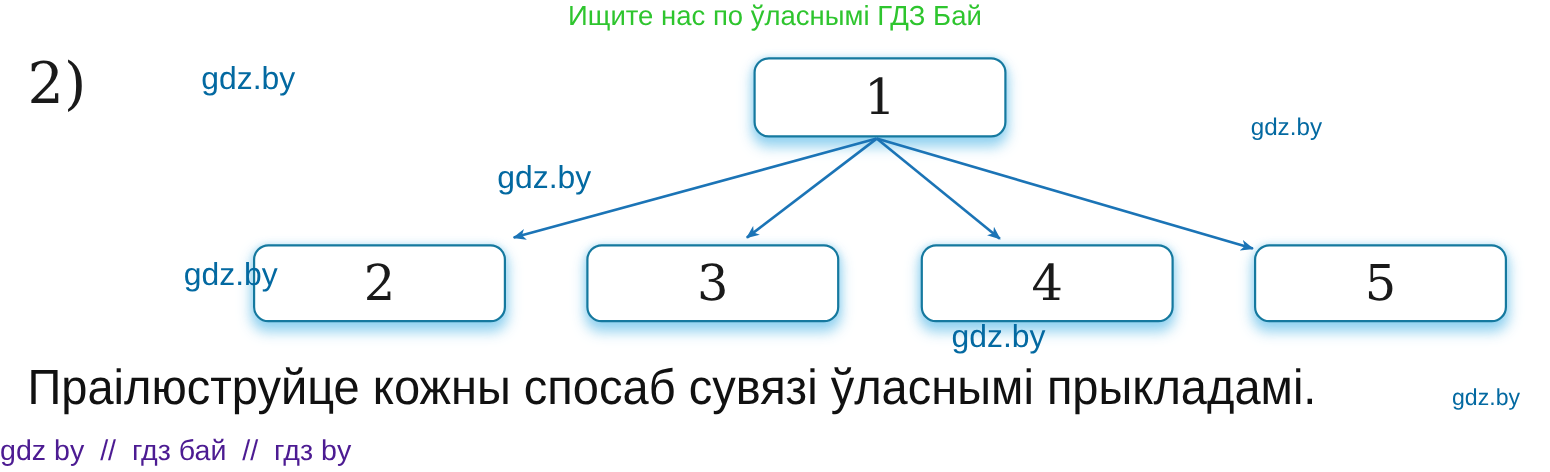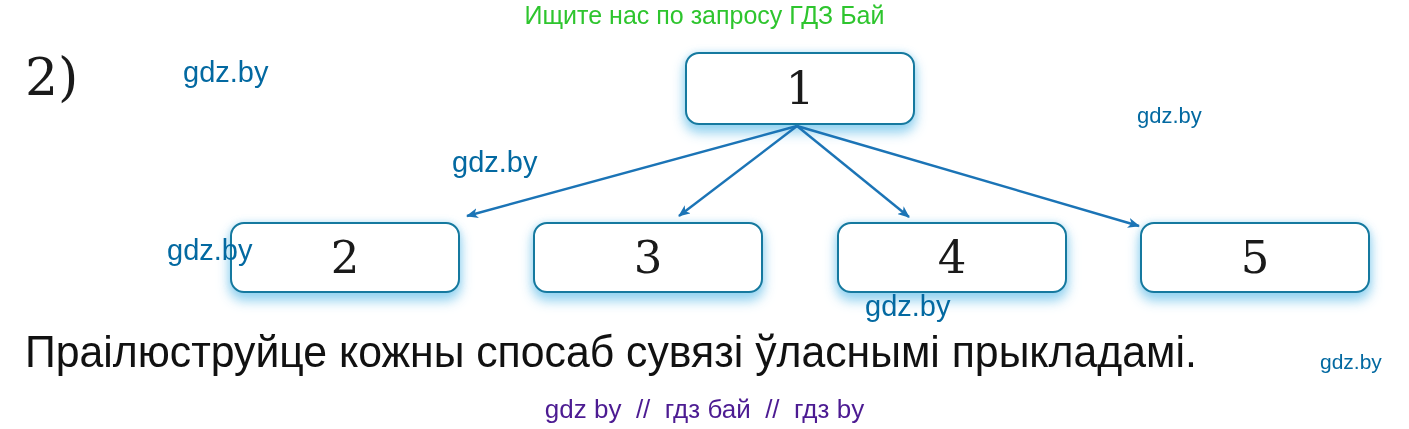--- a/index.html
+++ b/index.html
@@ -95,34 +95,34 @@
     white-space: nowrap;
     transform: scaleX(0.95);
     transform-origin: left center;
     z-index: 6;
   }
   .footer {
     position: absolute;
     left: 0;
     top: 394px;
     width: 100%;
-    text-align: center;
+    text-align: left;
     font-size: 26px;
     line-height: 30px;
     color: #4c1b92;
     white-space: pre;
     z-index: 6;
   }
 </style>
 </head>
 <body>
 
 <div class="stage">
 
-  <div class="promo">Ищите нас по запросу ГДЗ Бай</div>
+  <div class="promo">Ищите нас по ўласнымі ГДЗ Бай</div>
 
   <div class="exnum">2)</div>
 
   <span class="wm wm1">gdz.by</span>
   <span class="wm wm2">gdz.by</span>
   <span class="wm wm3">gdz.by</span>
   <span class="wm wm4">gdz.by</span>
   <span class="wm wm5">gdz.by</span>
   <span class="wm wm6">gdz.by</span>
 

